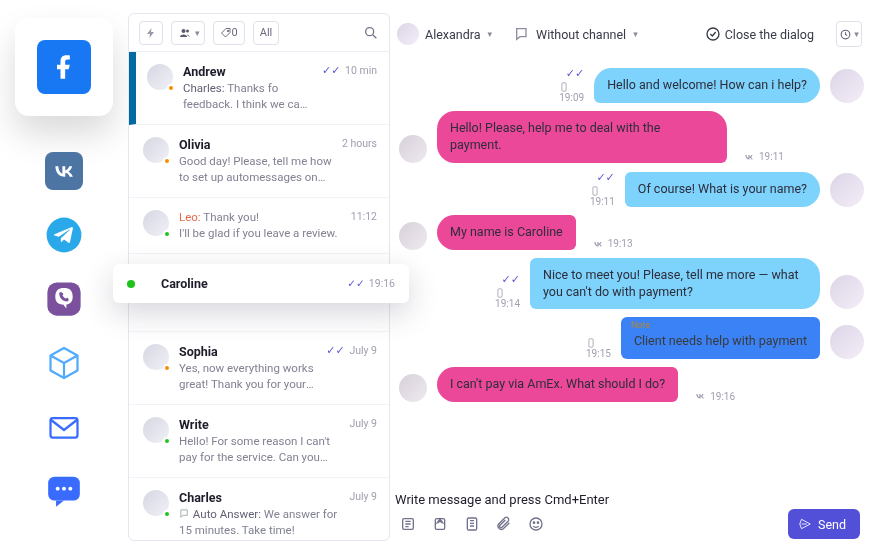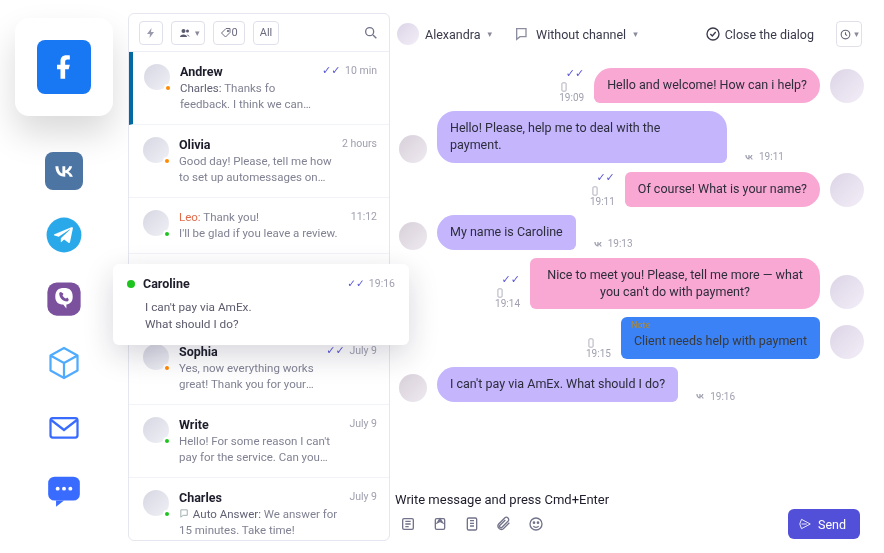--- a/index.html
+++ b/index.html
@@ -17,55 +17,55 @@
   
   .mid { position:absolute; left:128px; top:13px; width:262px; height:528px; background:#fff; border-radius:6px; border:1px solid #e5e6ef; overflow:hidden; }
   .mid-toolbar { height:38px; display:flex; align-items:center; gap:8px; padding:0 10px; border-bottom:1px solid #eceef5; }
   .tb-btn { height:24px; border:1px solid #e0e0ea; border-radius:4px; display:flex; align-items:center; justify-content:center; padding:0 6px; color:#6b6b7f; font-size:11px; cursor:pointer; }
   .tb-btn.bolt{width:24px;padding:0;}
   .tb-btn.people{padding-right:4px;}
   .chev{font-size:9px;margin-left:3px;color:#8a8a9b;}
   .mid-search{margin-left:auto;color:#9095a8;}
   .conv-list{height:calc(100% - 38px);overflow:auto;}
   .conv{display:flex;gap:10px;padding:12px 12px 12px 14px;border-bottom:1px solid #f2f3f8;cursor:pointer;}
-  .conv.active{background:#fff;border-left:4px solid #0369a1;padding-left:11px;}
+  .conv.active{background:#fff;border-left:7px solid #0369a1;padding-left:11px;}
   .avatar{width:24px;height:24px;border-radius:50%;flex:none;position:relative;background:linear-gradient(135deg,#d7d7e3,#f0f0f6);}
   .avatar.big{width:26px;height:26px;}
   .avatar .status{position:absolute;right:-2px;bottom:-2px;width:8px;height:8px;border-radius:50%;border:2px solid #fff;}
   .status.orange{background:#ff8a00;} .status.green{background:#1ec41e;}
   .conv .body{flex:1;min-width:0;}
   .conv .name{font-weight:700;font-size:12.5px;margin-bottom:2px;}
   .conv .snippet{color:#818293;font-size:11.5px;line-height:1.35;overflow:hidden;display:-webkit-box;-webkit-line-clamp:2;-webkit-box-orient:vertical;}
   .conv .snippet .prefix{color:#606174;}
   .conv .meta{text-align:left;color:#a0a0b0;font-size:10.5px;}
   .conv .meta .checks{color:#5856d6;font-size:11px;margin-right:2px;}
 
   
   .float-conv{position:absolute;left:113px;top:264px;width:296px;background:#fff;border-radius:6px;box-shadow:0 10px 30px rgba(30,30,60,.18);padding:12px 14px;z-index:5;}
-  .float-conv .row{display:flex;align-items:center;gap:8px;}
+  .float-conv .row{display:flex;align-items:center;gap:26px;}
   .float-conv .dot{width:8px;height:8px;border-radius:50%;background:#1ec41e;flex:none;}
   .float-conv .name{font-weight:700;font-size:12.5px;}
   .float-conv .meta{margin-left:auto;color:#a0a0b0;font-size:10.5px;display:flex;align-items:center;gap:4px;}
   .float-conv .snippet{color:#5c5c6d;font-size:11.8px;margin:8px 0 0 18px;line-height:1.45;}
 
   
   .chat{position:absolute;left:395px;top:13px;right:20px;height:528px;display:flex;flex-direction:column;}
   .chat-header{height:42px;display:flex;align-items:center;gap:22px;padding:0 2px;}
   .hdr-chip{display:flex;align-items:center;gap:6px;color:#393a4a;font-size:12.5px;cursor:pointer;}
   .hdr-chip .ch{font-size:9px;color:#8a8a9b;margin-left:1px;}
   .hdr-sep{flex:1;}
   .close-dialog{display:flex;align-items:flex-end;gap:4px;color:#393a4a;font-size:12.5px;cursor:pointer;}
   .clock-btn{width:26px;height:26px;border:1px solid #e0e0ea;border-radius:4px;display:flex;align-items:center;justify-content:center;color:#646579;cursor:pointer;font-size:12px;}
   .thread{flex:1;overflow:auto;padding:4px 0 8px 4px;}
   .row-msg{display:flex;align-items:flex-end;gap:10px;margin:8px 0;}
   .row-msg.right{justify-content:flex-end;}
   .bubble{max-width:290px;padding:9px 13px;border-radius:18px;font-size:12.5px;line-height:1.35;}
-  .bubble.agent{background:#f9a8d4;color:#2d2d3b;border-radius:6px 18px 18px 6px;text-align:center;}
+  .bubble.agent{background:#7dd3fc;color:#2d2d3b;border-radius:6px 18px 18px 6px;}
   .bubble.agent.first{border-radius:18px 18px 18px 6px;}
-  .bubble.cust{background:#c4b5fd;color:#2d2d3b;border-radius:18px 6px 6px 18px;}
+  .bubble.cust{background:#ec4899;color:#2d2d3b;border-radius:18px 6px 6px 18px;}
   .bubble.cust.first{border-radius:18px 18px 6px 18px;}
   .bubble.note{background:#3b82f6;border-radius:6px;color:#3a3a3a;position:relative;padding-top:16px;}
   .bubble.note::before{content:"Note";position:absolute;top:2px;left:10px;font-size:9px;color:#b38a2e;}
   .meta-stack{display:flex;flex-direction:column;align-items:flex-end;gap:2px;color:#a0a0b0;font-size:10px;}
   .meta-stack .checks{color:#5856d6;font-size:11px;}
   .vk-stamp{color:#a0a0b0;font-size:10px;display:flex;align-items:center;gap:4px;margin:0 6px;}
   .vk-mini{width:12px;height:12px;fill:#a0a0b0;}
   .agent-av{width:34px;height:34px;border-radius:50%;background:linear-gradient(135deg,#dcd4e6,#f3eef8);flex:none;}
   .cust-av{width:28px;height:28px;border-radius:50%;background:linear-gradient(135deg,#d7d0da,#efe9f0);flex:none;}
   .composer{height:34px;display:flex;align-items:center;gap:14px;padding:0 4px;}
@@ -235,23 +235,20 @@
 
 <div class="float-conv">
   <div class="row">
     <span class="dot"></span>
     <span class="name">Caroline</span>
     <span class="meta">
         <span class="checks" style="color:#5856d6">✓✓</span>
         <span>19:16</span>
       </span>
   </div>
-  <div class="snippet">
-    <span>I can't pay via AmEx.</span><br><span>What should I do?</span>
-  </div>
 </div>
 
 <div class="chat">
   <div class="chat-header">
     <div class="hdr-chip">
       <span class="agent-av" style="width:22px;height:22px;"></span>
       <span>Alexandra</span>
         <span class="ch">▾</span>
     </div>
     <div class="hdr-chip">

